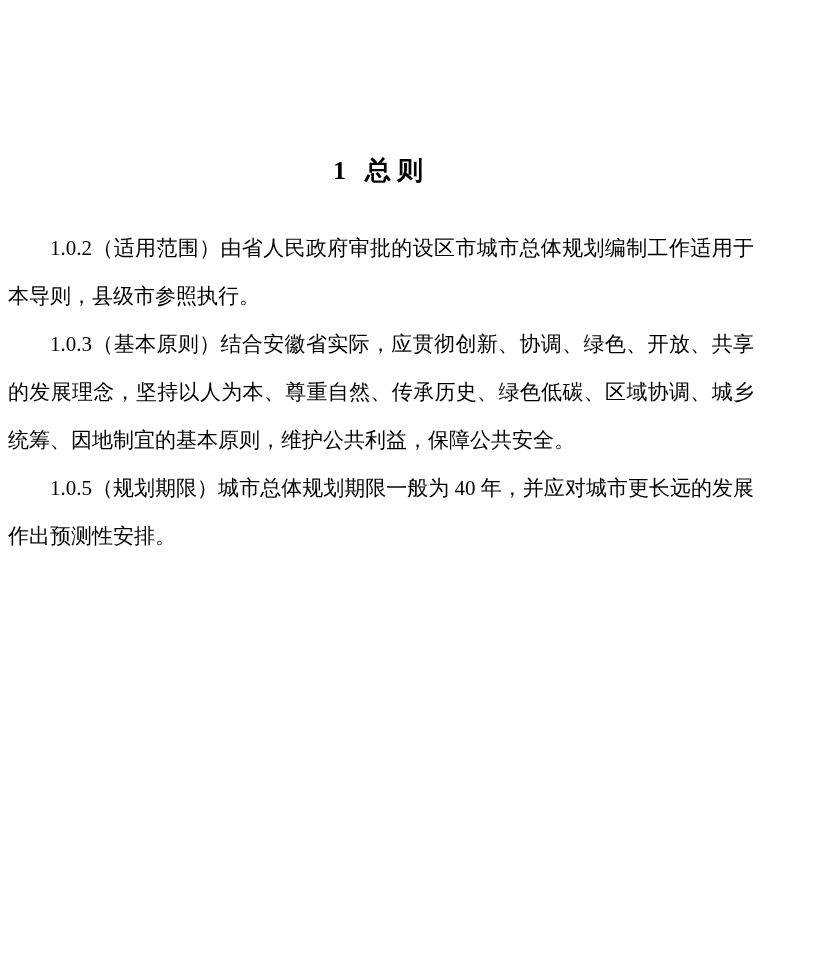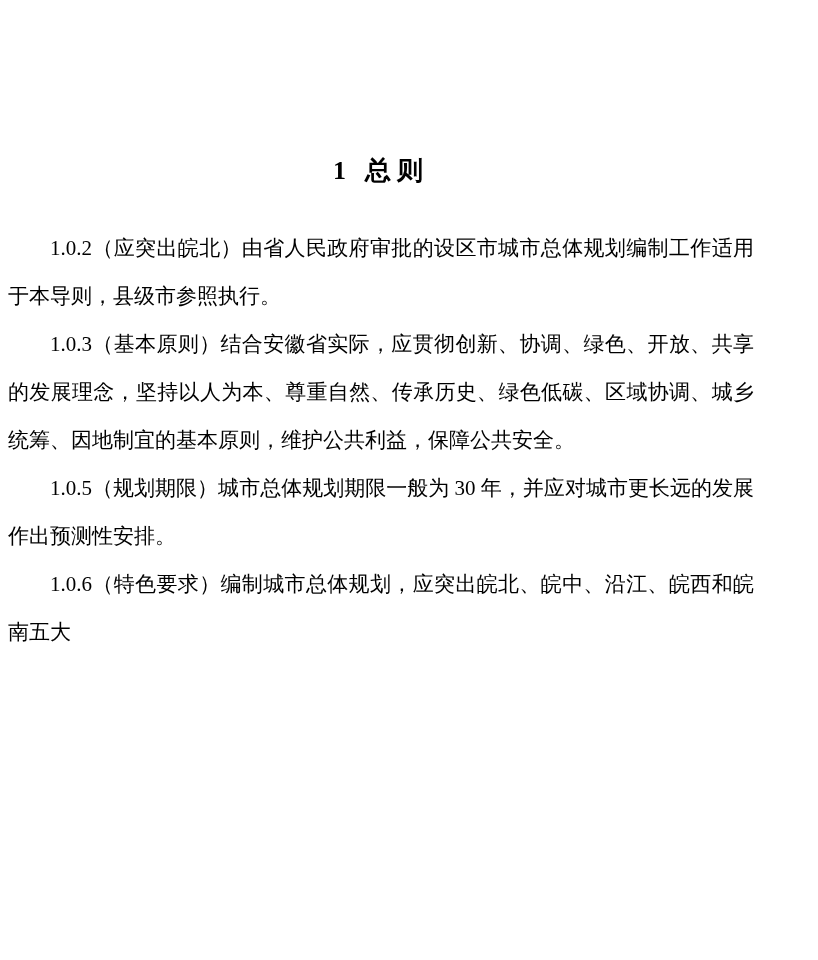--- a/index.html
+++ b/index.html
@@ -51,20 +51,19 @@
 <body>
 
 <div class="page">
   <div class="content">
 
     <h1 class="heading">
       <span class="num">1</span><span class="ttl">总则</span>
     </h1>
 
     <div class="body-text">
-      <p>1.0.2（应突出皖北）由省人民政府审批的设区市城市总体规划编制工作适用于本导则，县级市参照执行。</p>
+      <p>1.0.2（适用范围）由省人民政府审批的设区市城市总体规划编制工作适用于本导则，县级市参照执行。</p>
       <p>1.0.3（基本原则）结合安徽省实际，应贯彻创新、协调、绿色、开放、共享的发展理念，坚持以人为本、尊重自然、传承历史、绿色低碳、区域协调、城乡统筹、因地制宜的基本原则，维护公共利益，保障公共安全。</p>
-      <p>1.0.5（规划期限）城市总体规划期限一般为 30 年，并应对城市更长远的发展作出预测性安排。</p>
-      <p>1.0.6（特色要求）编制城市总体规划，应突出皖北、皖中、沿江、皖西和皖南五大</p>
+      <p>1.0.5（规划期限）城市总体规划期限一般为 40 年，并应对城市更长远的发展作出预测性安排。</p>
     </div>
 
   </div>
 </div>
 
 </body></html>

